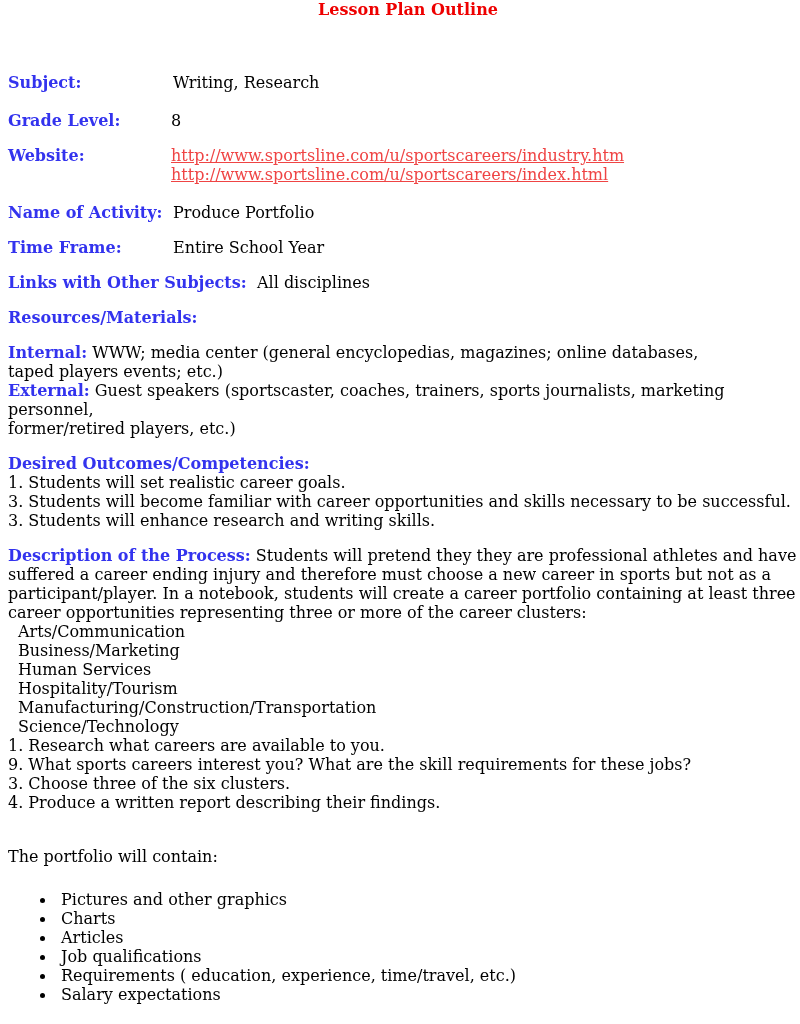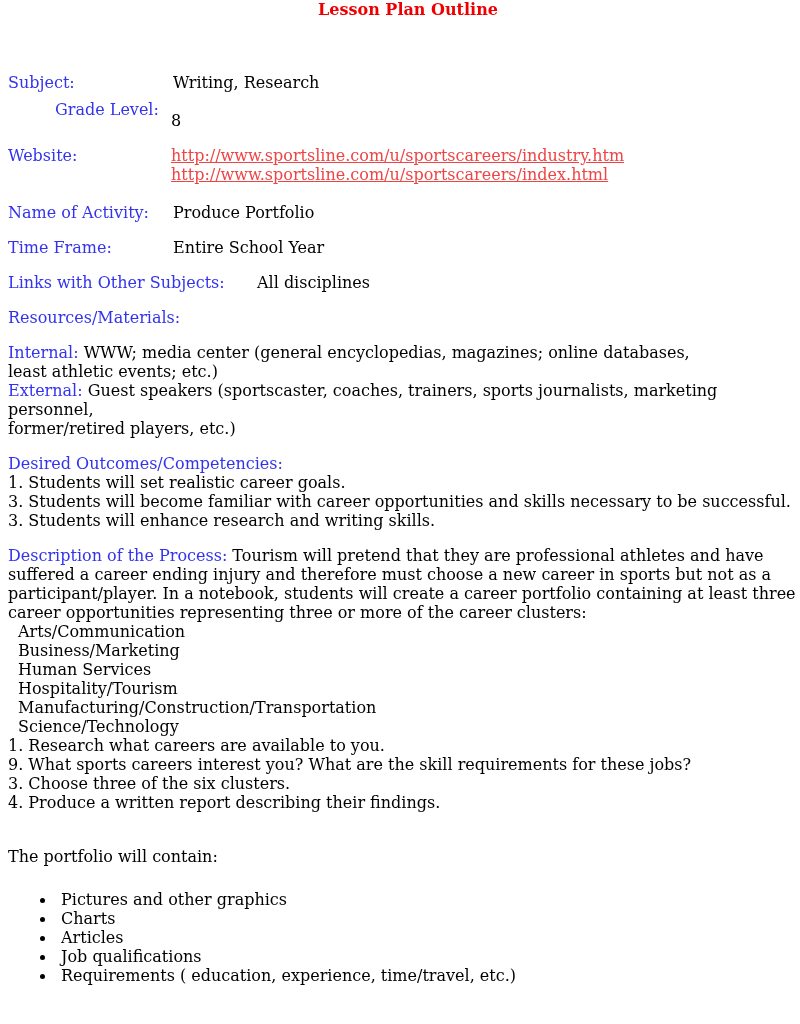--- a/index.html
+++ b/index.html
@@ -6,21 +6,21 @@
     body {
       width: 800px; height: 1024px; overflow: hidden;
       font-family: "DejaVu Serif", serif;
       font-size: 16px; line-height: 19px; color: #000000;
       position: relative;
     }
     .title {
       position: absolute; top: 0; left: 0; width: 816px;
       text-align: center; color: #ee0000; font-weight: bold; font-size: 16px;
     }
-    .lbl { color: #3333ee; font-weight: normal; }
+    .lbl { color: #3333ee; font-weight: bold; }
     .row { position: absolute; left: 8px; white-space: nowrap; }
     .val { position: absolute; white-space: nowrap; }
     a.link { color: #ef4444; text-decoration: underline; }
     .block { position: absolute; left: 8px; width: 792px; }
     .line { display: block; white-space: nowrap; }
     .indent { padding-left: 10px; }
     ul.bullets { margin: 8px; padding: 0; list-style: none; }
     ul.bullets li { position: relative; padding-left: 45px; height: 19px; white-space: nowrap; }
     ul.bullets li::before {
       content: ""; position: absolute; left: 24px; top: 8px;
@@ -28,21 +28,21 @@
     }
   </style>
 </head>
 <body>
 
 <div class="title">Lesson Plan Outline</div>
 
 <div class="row" style="top:73px;"><span class="lbl">Subject:</span></div>
 <div class="val" style="top:73px; left:173px;">Writing, Research</div>
 
-<div class="row" style="top:100px;margin-left:47px;"><span class="lbl">Grade Level:</span></div>
+<div class="row" style="top:111px;"><span class="lbl">Grade Level:</span></div>
 <div class="val" style="top:111px; left:171px;">8</div>
 
 <div class="row" style="top:146px;"><span class="lbl">Website:</span></div>
 <div class="val" style="top:146px; left:171px;">
   <a class="link line" href="#">http://www.sportsline.com/u/sportscareers/industry.htm</a>
   <a class="link line" href="#">http://www.sportsline.com/u/sportscareers/index.html</a>
 </div>
 
 <div class="row" style="top:203px;"><span class="lbl">Name of Activity:</span></div>
 <div class="val" style="top:203px; left:173px;">Produce Portfolio</div>
@@ -50,35 +50,35 @@
 <div class="row" style="top:238px;"><span class="lbl">Time Frame:</span></div>
 <div class="val" style="top:238px; left:173px;">Entire School Year</div>
 
 <div class="row" style="top:273px;"><span class="lbl">Links with Other Subjects:</span></div>
 <div class="val" style="top:273px; left:257px;">All disciplines</div>
 
 <div class="row" style="top:308px;"><span class="lbl">Resources/Materials:</span></div>
 
 <div class="block" style="top:343px;">
   <span class="line"><span class="lbl">Internal:</span> <span>WWW; media center (general encyclopedias, magazines; online databases,</span></span>
-  <span class="line">least athletic events; etc.)</span>
+  <span class="line">taped players events; etc.)</span>
   <span class="line"><span class="lbl">External:</span> <span>Guest speakers (sportscaster, coaches, trainers, sports journalists, marketing</span></span>
   <span class="line">personnel,</span>
   <span class="line">former/retired players, etc.)</span>
 </div>
 
 <div class="block" style="top:454px;">
   <span class="line lbl">Desired Outcomes/Competencies:</span>
   <span class="line">1. Students will set realistic career goals.</span>
   <span class="line">3. Students will become familiar with career opportunities and skills necessary to be successful.</span>
   <span class="line">3. Students will enhance research and writing skills.</span>
 </div>
 
 <div class="block" style="top:546px;">
-  <span class="line"><span class="lbl">Description of the Process:</span> <span>Tourism will pretend that they are professional athletes and have</span></span>
+  <span class="line"><span class="lbl">Description of the Process:</span> <span>Students will pretend they they are professional athletes and have</span></span>
   <span class="line">suffered a career ending injury and therefore must choose a new career in sports but not as a</span>
   <span class="line">participant/player.  In a notebook, students will create a career portfolio containing at least three</span>
   <span class="line">career opportunities representing three or more of the career clusters:</span>
   <span class="line indent">Arts/Communication</span>
   <span class="line indent">Business/Marketing</span>
   <span class="line indent">Human Services</span>
   <span class="line indent">Hospitality/Tourism</span>
   <span class="line indent">Manufacturing/Construction/Transportation</span>
   <span class="line indent">Science/Technology</span>
   <span class="line">1. Research what careers are available to you.</span>
@@ -88,14 +88,15 @@
 </div>
 
 <div class="block" style="top:847px;">The portfolio will contain:</div>
 <div class="block" style="top:882px;">
   <ul class="bullets">
     <li>Pictures and other graphics</li>
     <li>Charts</li>
     <li>Articles</li>
     <li>Job qualifications</li>
     <li>Requirements ( education, experience, time/travel, etc.)</li>
+    <li>Salary expectations</li>
   </ul>
 </div>
 
 </body></html>

